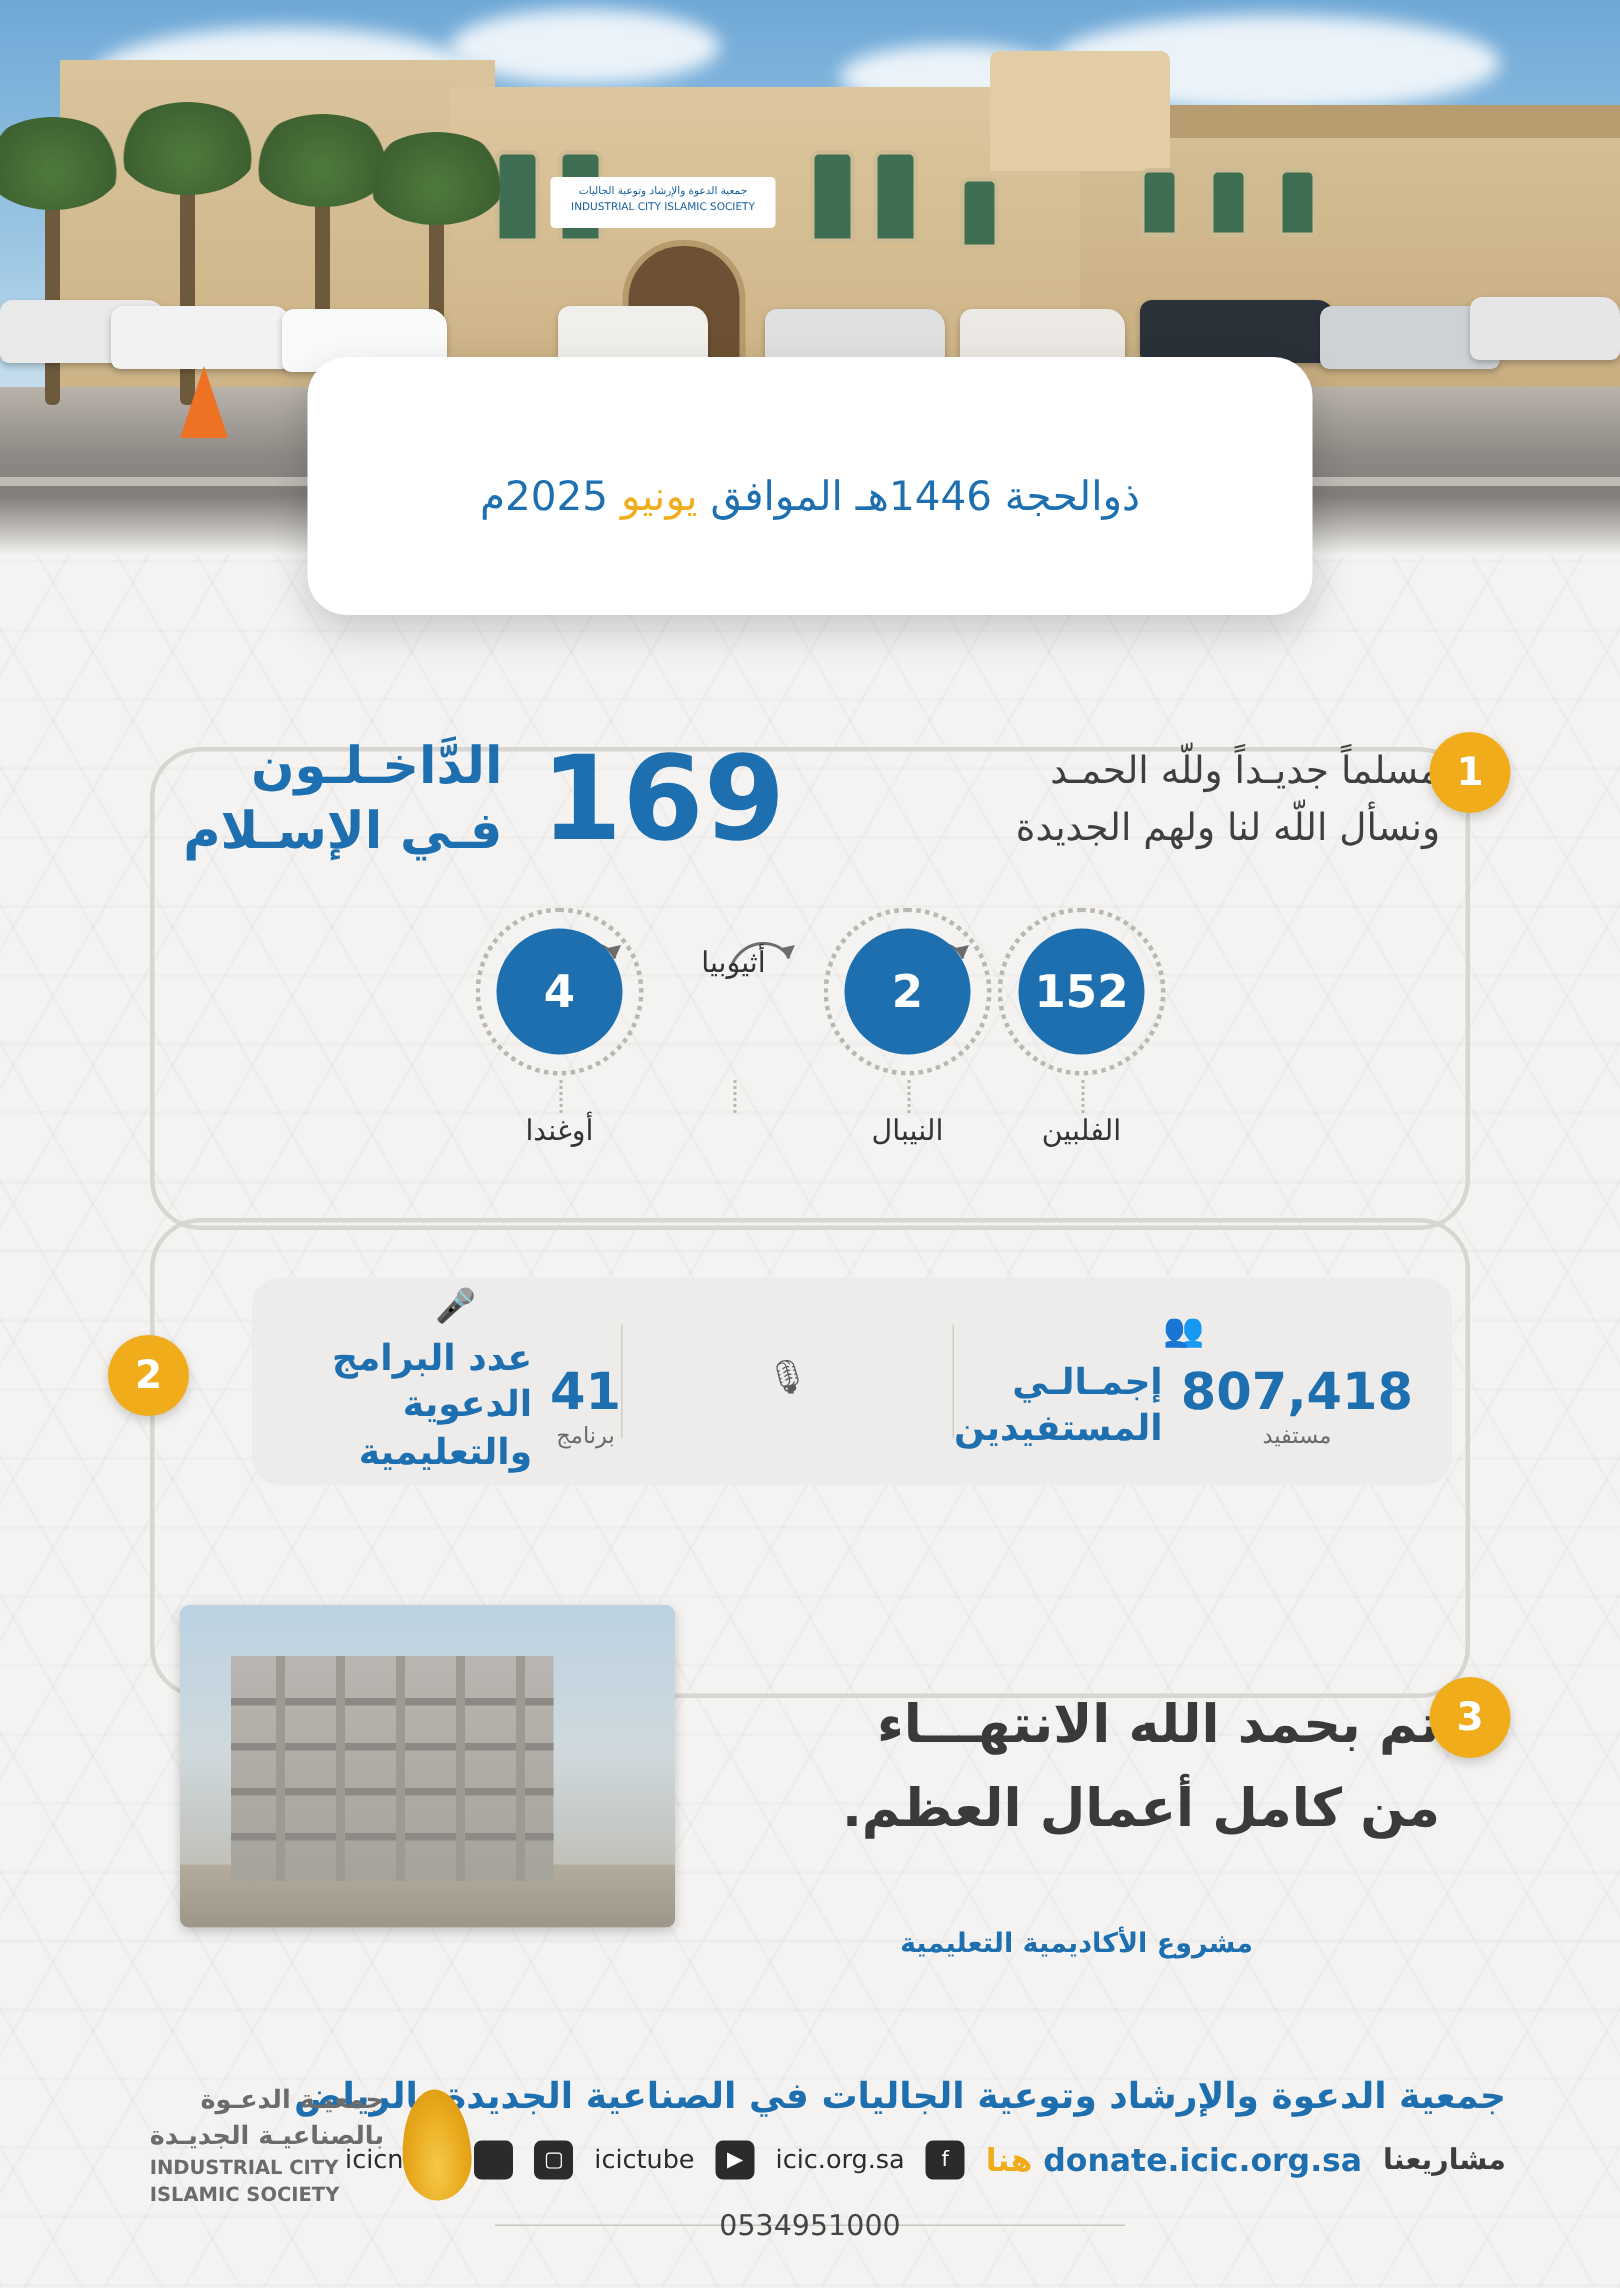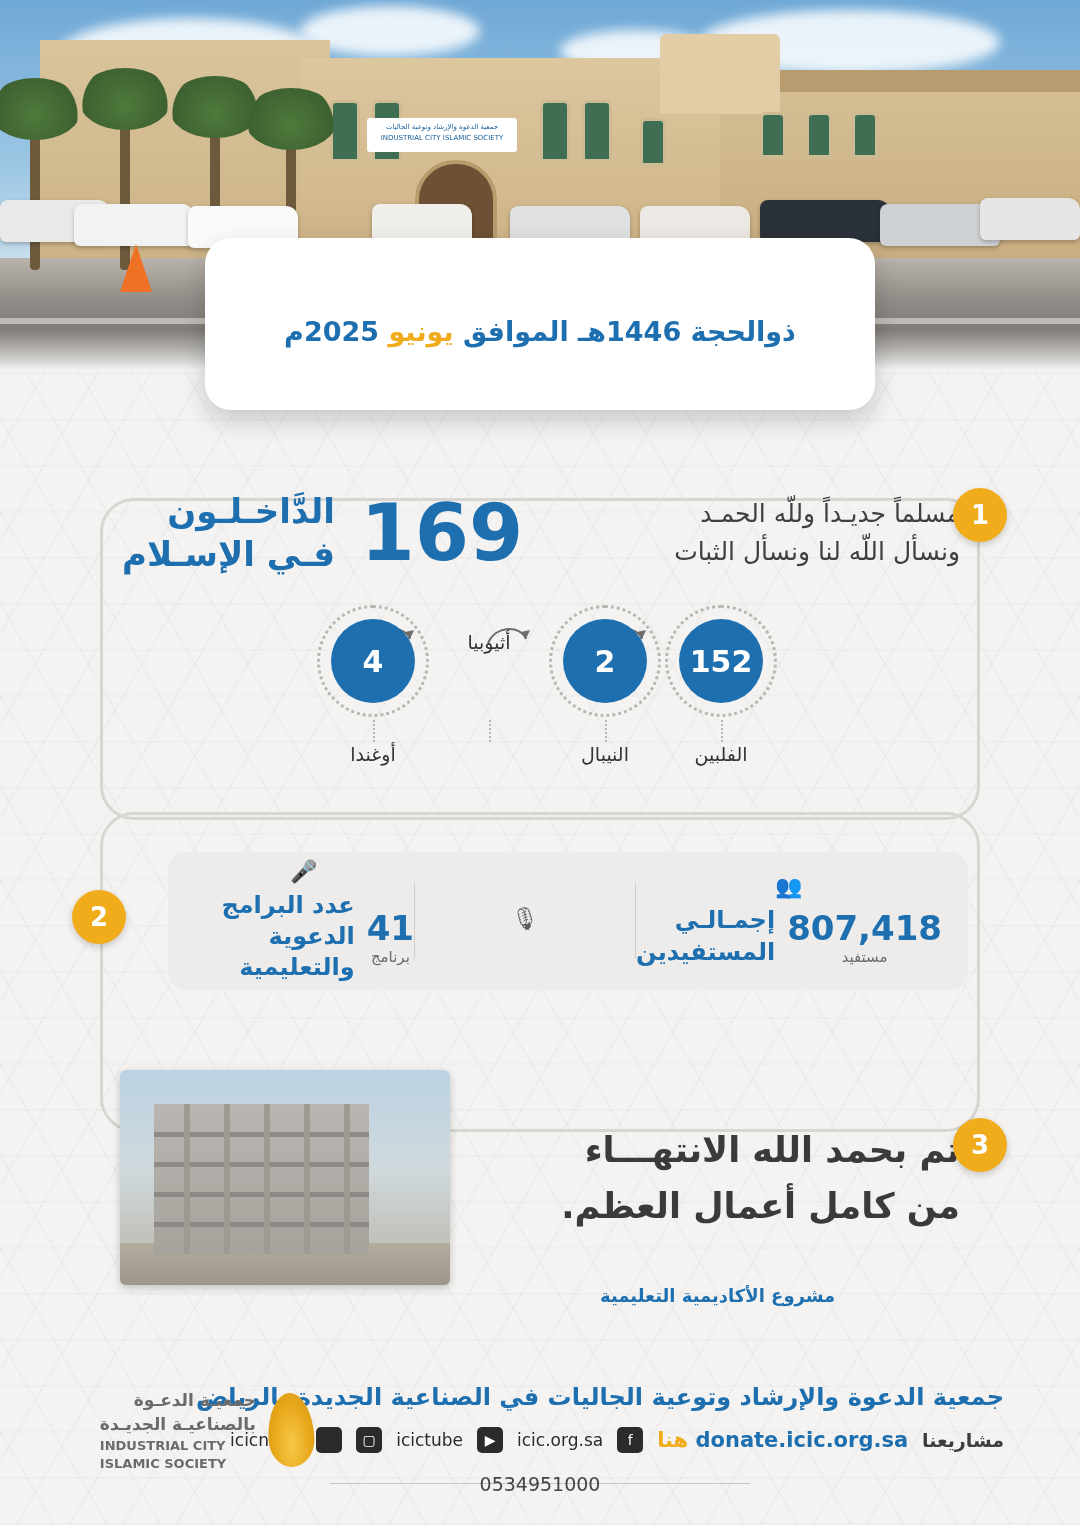--- a/index.html
+++ b/index.html
@@ -116,21 +116,21 @@
     background: #ffffff; border-radius: 26px; z-index: 3;
     box-shadow: 0 10px 26px rgba(0,0,0,0.18);
     display: flex; flex-direction: column; align-items: center; justify-content: center;
   }
   .title-main {
     font-size: 74px; font-weight: bold; color: #1d6fb0; letter-spacing: -1px;
     line-height: 1; white-space: nowrap;
   }
   .title-main .hi { color: #f0ac1b; }
   .title-sub {
-    margin-top: 14px; font-size: 27px; font-weight: bold; color: #1d6fb0;
+    margin-top: 14px; font-size: 27px; font-weight: normal; color: #1d6fb0;
     white-space: nowrap;
   }
   .title-sub .hi { color: #f0ac1b; }
 
   
   .rail { position: absolute; border: 3px solid #d8d6d2; z-index: 2; }
   .rail-1 {
     left: 100px; top: 498px; width: 880px; height: 322px;
     border-radius: 34px; border-right-color: #d8d6d2;
   }
@@ -347,21 +347,21 @@
   <div class="rail rail-2"></div>
 
   <div class="badge badge-1">1</div>
   <div class="badge badge-2">2</div>
   <div class="badge badge-3">3</div>
 
   <div class="sec1">
     <div class="s1-row">
       <div class="s1-text">
         <div>مسلماً جديـداً وللّه الحمـد</div>
-        <div>ونسأل اللّه لنا ونسأل الثبات</div>
+        <div>ونسأل اللّه لنا ولهم الجديدة</div>
       </div>
       <div class="s1-number">169</div>
       <div class="s1-label">الدَّاخـلـون فـي الإسـلام</div>
     </div>
 
     <div class="circles">
 
       <svg class="c-arrow" style="left:250px;top:18px;" viewBox="0 0 44 26">
         <path d="M2 20 C10 2, 34 2, 40 16" fill="none" stroke="#6c6c6c" stroke-width="2"></path>
         <path d="M40 16 l 4 -9 l -9 2 z" fill="#6c6c6c"></path>

